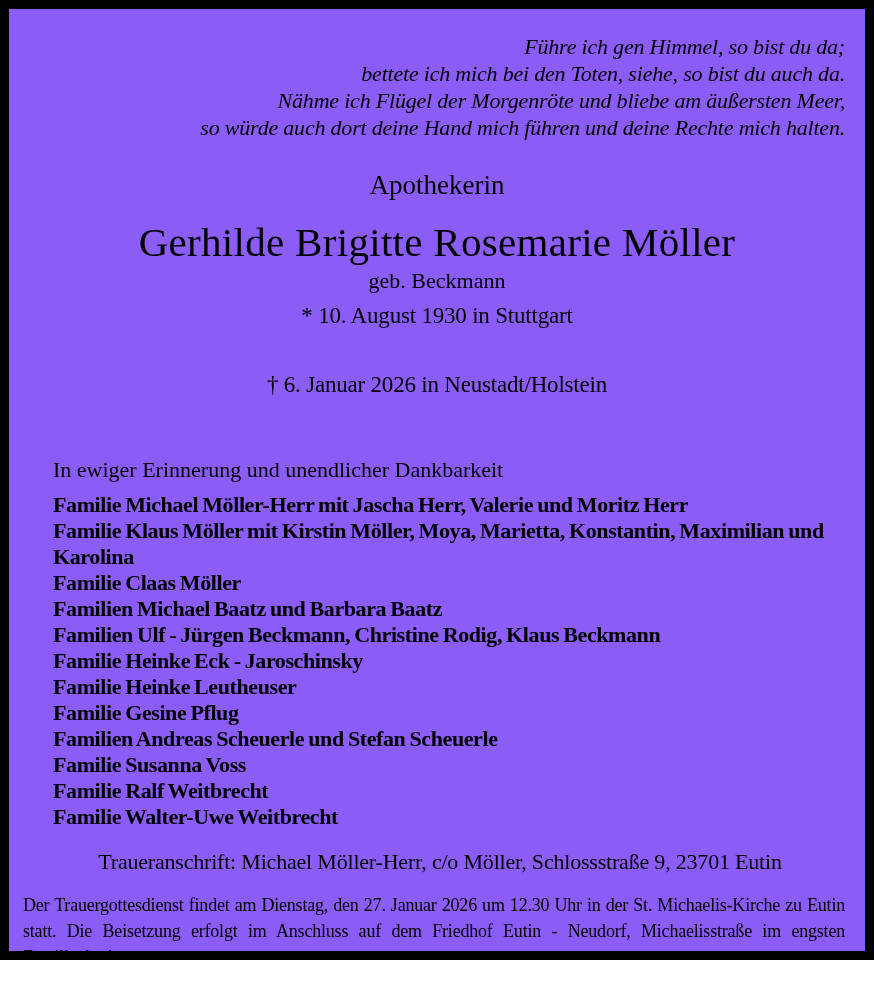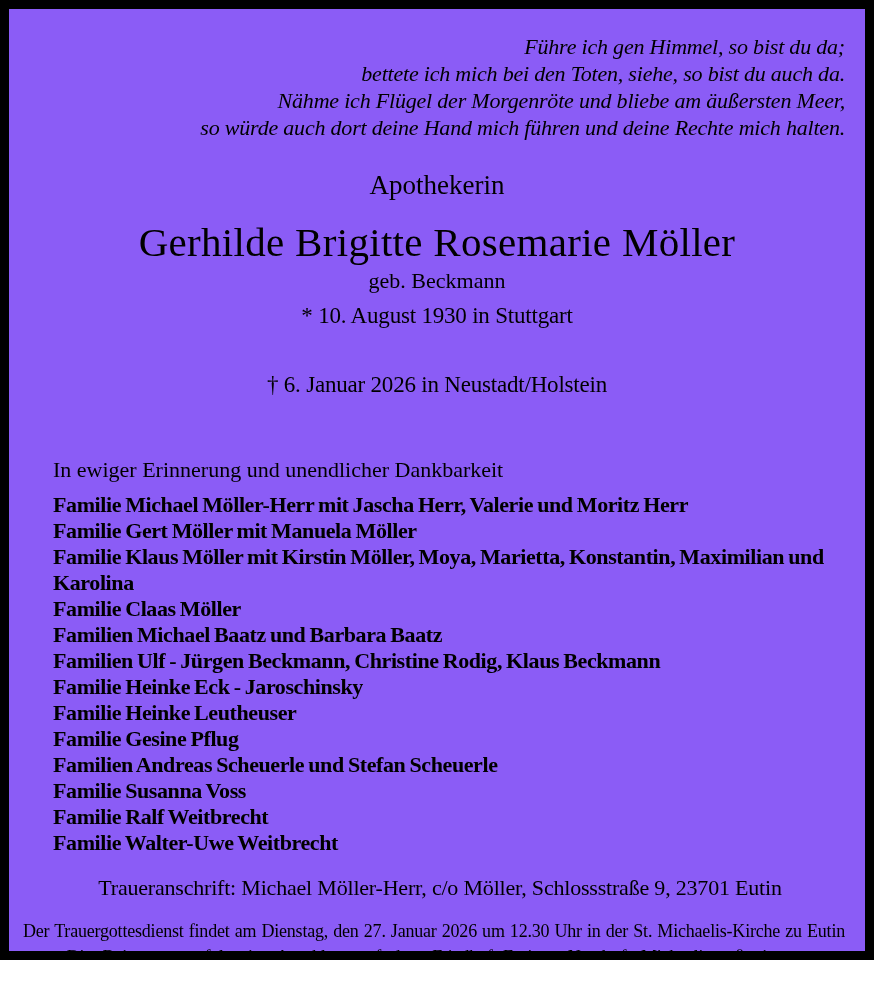--- a/index.html
+++ b/index.html
@@ -115,21 +115,20 @@
     <div class="dates">
       <span>* 10. August 1930 in Stuttgart</span>
       <span>† 6. Januar 2026 in Neustadt/Holstein</span>
     </div>
   </div>
 
   <div class="mourners">
     <div class="mourners-intro">In ewiger Erinnerung und unendlicher Dankbarkeit</div>
     <div class="family-list">
         <div>Familie Michael Möller-Herr mit Jascha Herr, Valerie und Moritz Herr</div>
-        <div>Familie Gert Möller mit Manuela Möller</div>
         <div>Familie Klaus Möller mit Kirstin Möller, Moya, Marietta, Konstantin, Maximilian und Karolina</div>
         <div>Familie Claas Möller</div>
         <div>Familien Michael Baatz und Barbara Baatz</div>
         <div>Familien Ulf - Jürgen Beckmann, Christine Rodig, Klaus Beckmann</div>
         <div>Familie Heinke Eck - Jaroschinsky</div>
         <div>Familie Heinke Leutheuser</div>
         <div>Familie Gesine Pflug</div>
         <div>Familien Andreas Scheuerle und Stefan Scheuerle</div>
         <div>Familie Susanna Voss</div>
         <div>Familie Ralf Weitbrecht</div>

